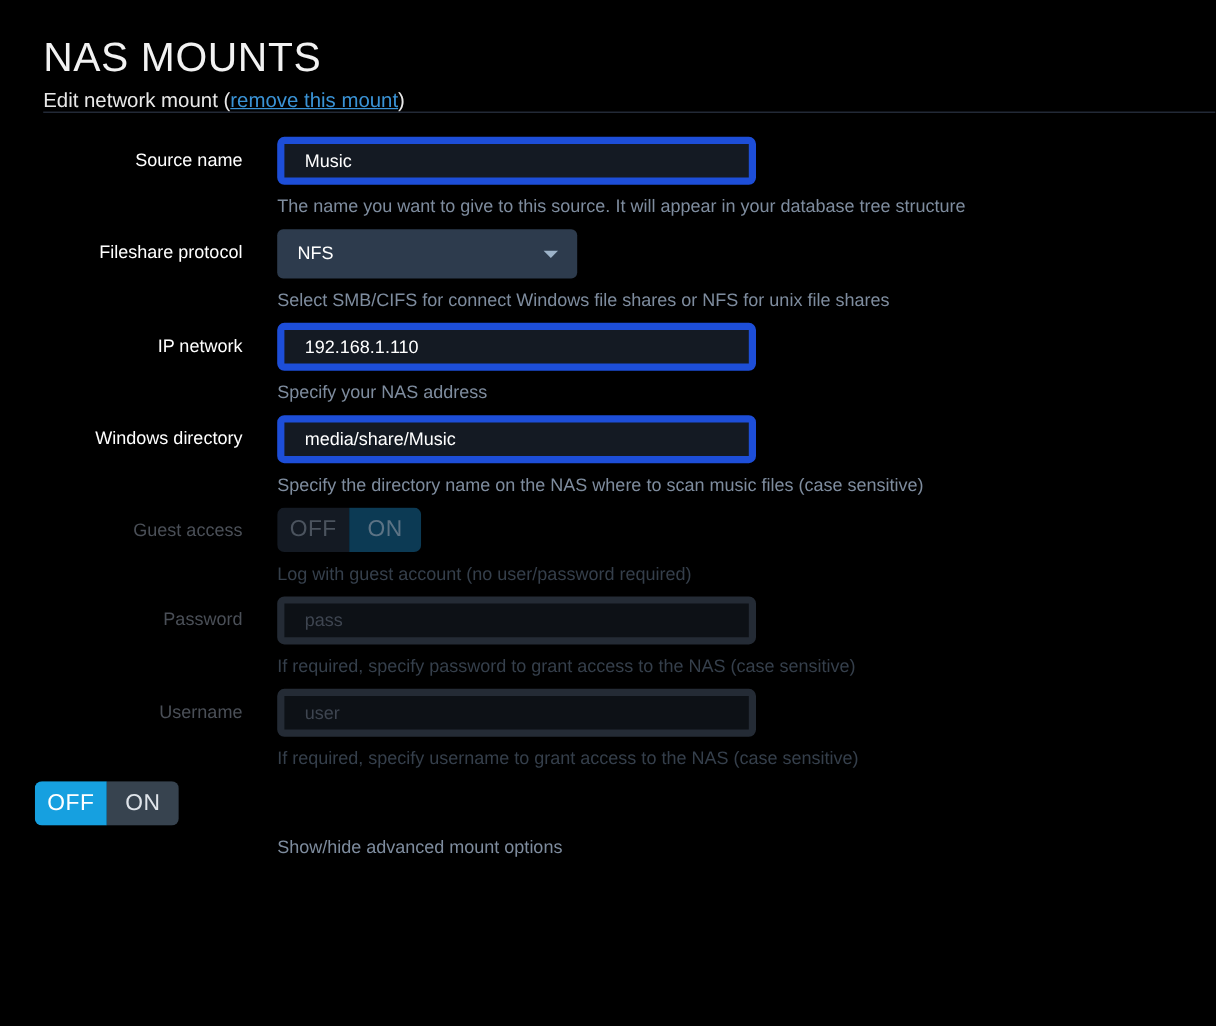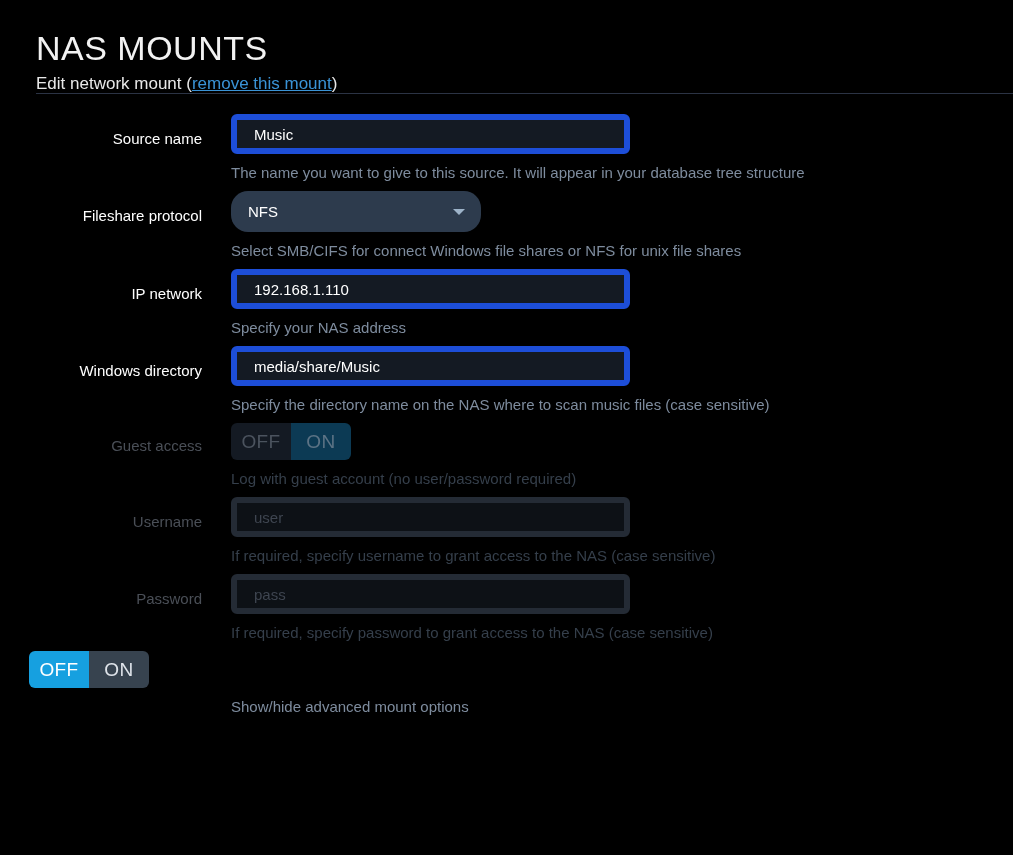--- a/index.html
+++ b/index.html
@@ -67,21 +67,21 @@
   
   .form {
     position: absolute;
     top: 105px;
     left: 0;
     right: 0;
   }
 
   .field-row {
     display: flex;
-    align-items: center;
+    align-items: flex-start;
     padding-top: 9px;
   }
 
   .field-label {
     width: 202px;
     flex: 0 0 202px;
     text-align: right;
     padding-right: 0;
     font-size: 15px;
     font-weight: 400;
@@ -116,21 +116,21 @@
   .select-wrap {
     position: relative;
     width: 250px;
     height: 41px;
   }
   .select-box {
     width: 250px;
     height: 41px;
     background: #2d3b4d;
     border: none;
-    border-radius: 17px;
+    border-radius: 5px;
     color: #ffffff;
     font-family: "Liberation Sans", sans-serif;
     font-size: 15px;
     padding: 0 44px 0 17px;
     outline: none;
     appearance: none;
     -webkit-appearance: none;
     cursor: pointer;
     line-height: 41px;
   }
@@ -251,36 +251,36 @@
             <div class="toggle-seg off-inactive">OFF</div>
             <div class="toggle-seg on-active">ON</div>
           </div>
         </div>
       </div>
       <div class="help-text">Log with guest account (no user/password required)</div>
     </div>
 
     <div class="disabled">
       <div class="field-row">
+        <div class="field-label">Password</div>
+        <div class="field-control">
+          <input class="text-input" type="text" disabled="" placeholder="pass" style="">
+        </div>
+      </div>
+      <div class="help-text">If required, specify password to grant access to the NAS (case sensitive)</div>
+    </div>
+
+    <div class="disabled">
+      <div class="field-row">
         <div class="field-label">Username</div>
         <div class="field-control">
           <input class="text-input" type="text" disabled="" placeholder="user" style="">
         </div>
       </div>
       <div class="help-text">If required, specify username to grant access to the NAS (case sensitive)</div>
-    </div>
-
-    <div class="disabled">
-      <div class="field-row">
-        <div class="field-label">Password</div>
-        <div class="field-control">
-          <input class="text-input" type="text" disabled="" placeholder="pass" style="">
-        </div>
-      </div>
-      <div class="help-text">If required, specify password to grant access to the NAS (case sensitive)</div>
     </div>
 
     <div>
       <div class="field-row">
         <div class="field-control">
           <div class="toggle">
             <div class="toggle-seg off-active">OFF</div>
             <div class="toggle-seg on-inactive">ON</div>
           </div>
         </div>

